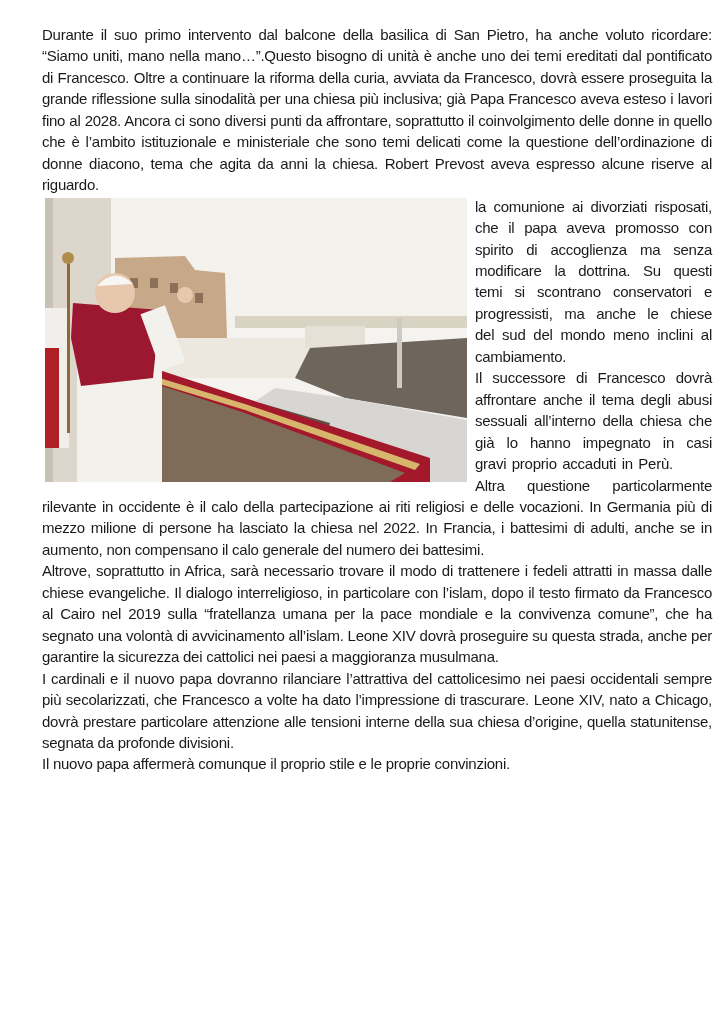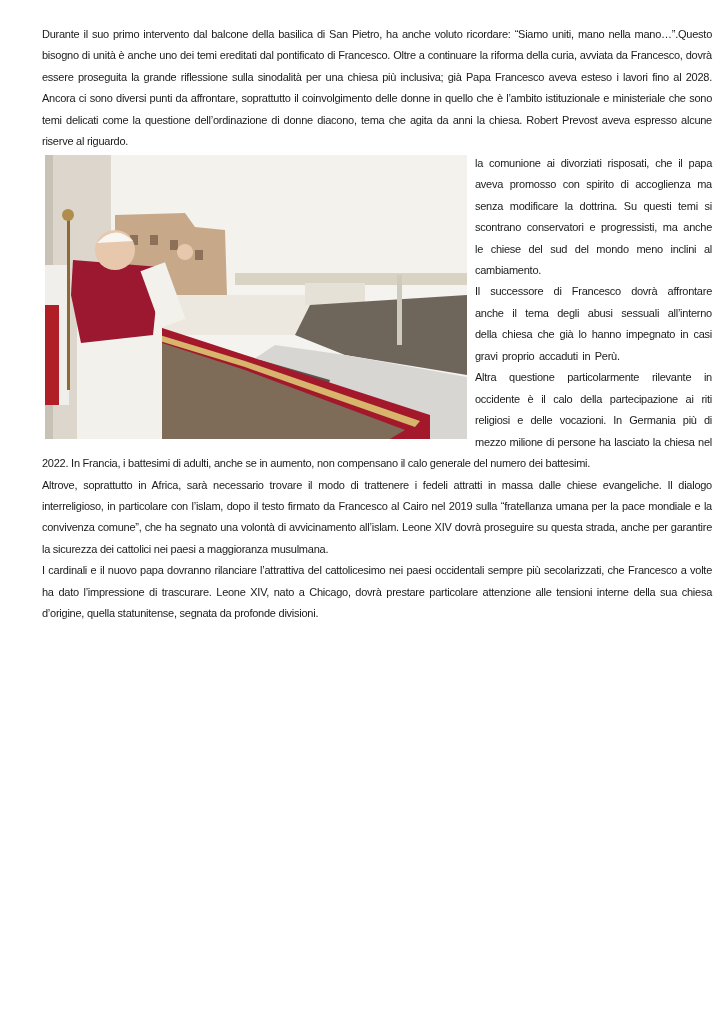--- a/index.html
+++ b/index.html
@@ -1,20 +1,20 @@
 <!DOCTYPE html>
 <html><head>
 <meta charset="utf-8">
 <style>
   html, body { margin: 0; padding: 0; background: #ffffff; }
   body { width: 724px; height: 1023px; overflow: hidden; position: relative; }
   .page {
     position: absolute; left: 42px; top: 24px; width: 670px;
     font-family: "Liberation Sans", sans-serif;
-    font-size: 11px; line-height: 21.45px; color: #1a1a1a;
+    font-size: 15px; line-height: 21.45px; color: #1a1a1a;
     text-align: justify; hyphens: none;
     letter-spacing: -0.25px;
   }
   .page p { margin: 0; }
   .figure {
     float: left; width: 422px; height: 284px;
     margin: 2px 8px 4px 3px; position: relative; overflow: hidden;
     background: #f5f3ef;
   }
   .figure svg { display: block; width: 100%; height: 100%; }
@@ -65,13 +65,14 @@
       <rect x="105" y="110" width="26" height="60" fill="#f3f1ec" transform="rotate(-20 118 140)"></rect>
       <circle cx="140" cy="97" r="8" fill="#e7c8ac"></circle>
     </svg>
   </div>
 
   <p class="wrap-text">la comunione ai divorziati risposati, che il papa aveva promosso con spirito di accoglienza ma senza modificare la dottrina. Su questi temi si scontrano conservatori e progressisti, ma anche le chiese del sud del mondo meno inclini al cambiamento.</p>
   <p class="wrap-text">Il successore di Francesco dovrà affrontare anche il tema degli abusi sessuali all’interno della chiesa che già lo hanno impegnato in casi gravi proprio accaduti in Perù.</p>
   <p>Altra questione particolarmente rilevante in occidente è il calo della partecipazione ai riti religiosi e delle vocazioni. In Germania più di mezzo milione di persone ha lasciato la chiesa nel 2022. In Francia, i battesimi di adulti, anche se in aumento, non compensano il calo generale del numero dei battesimi.</p>
   <p>Altrove, soprattutto in Africa, sarà necessario trovare il modo di trattenere i fedeli attratti in massa dalle chiese evangeliche. Il dialogo interreligioso, in particolare con l’islam, dopo il testo firmato da Francesco al Cairo nel 2019 sulla “fratellanza umana per la pace mondiale e la convivenza comune”, che ha segnato una volontà di avvicinamento all’islam. Leone XIV dovrà proseguire su questa strada, anche per garantire la sicurezza dei cattolici nei paesi a maggioranza musulmana.</p>
   <p>I cardinali e il nuovo papa dovranno rilanciare l’attrattiva del cattolicesimo nei paesi occidentali sempre più secolarizzati, che Francesco a volte ha dato l’impressione di trascurare. Leone XIV, nato a Chicago, dovrà prestare particolare attenzione alle tensioni interne della sua chiesa d’origine, quella statunitense, segnata da profonde divisioni.</p>
+  <p>Il nuovo papa affermerà comunque il proprio stile e le proprie convinzioni.</p>
 </div>
 
 </body></html>

